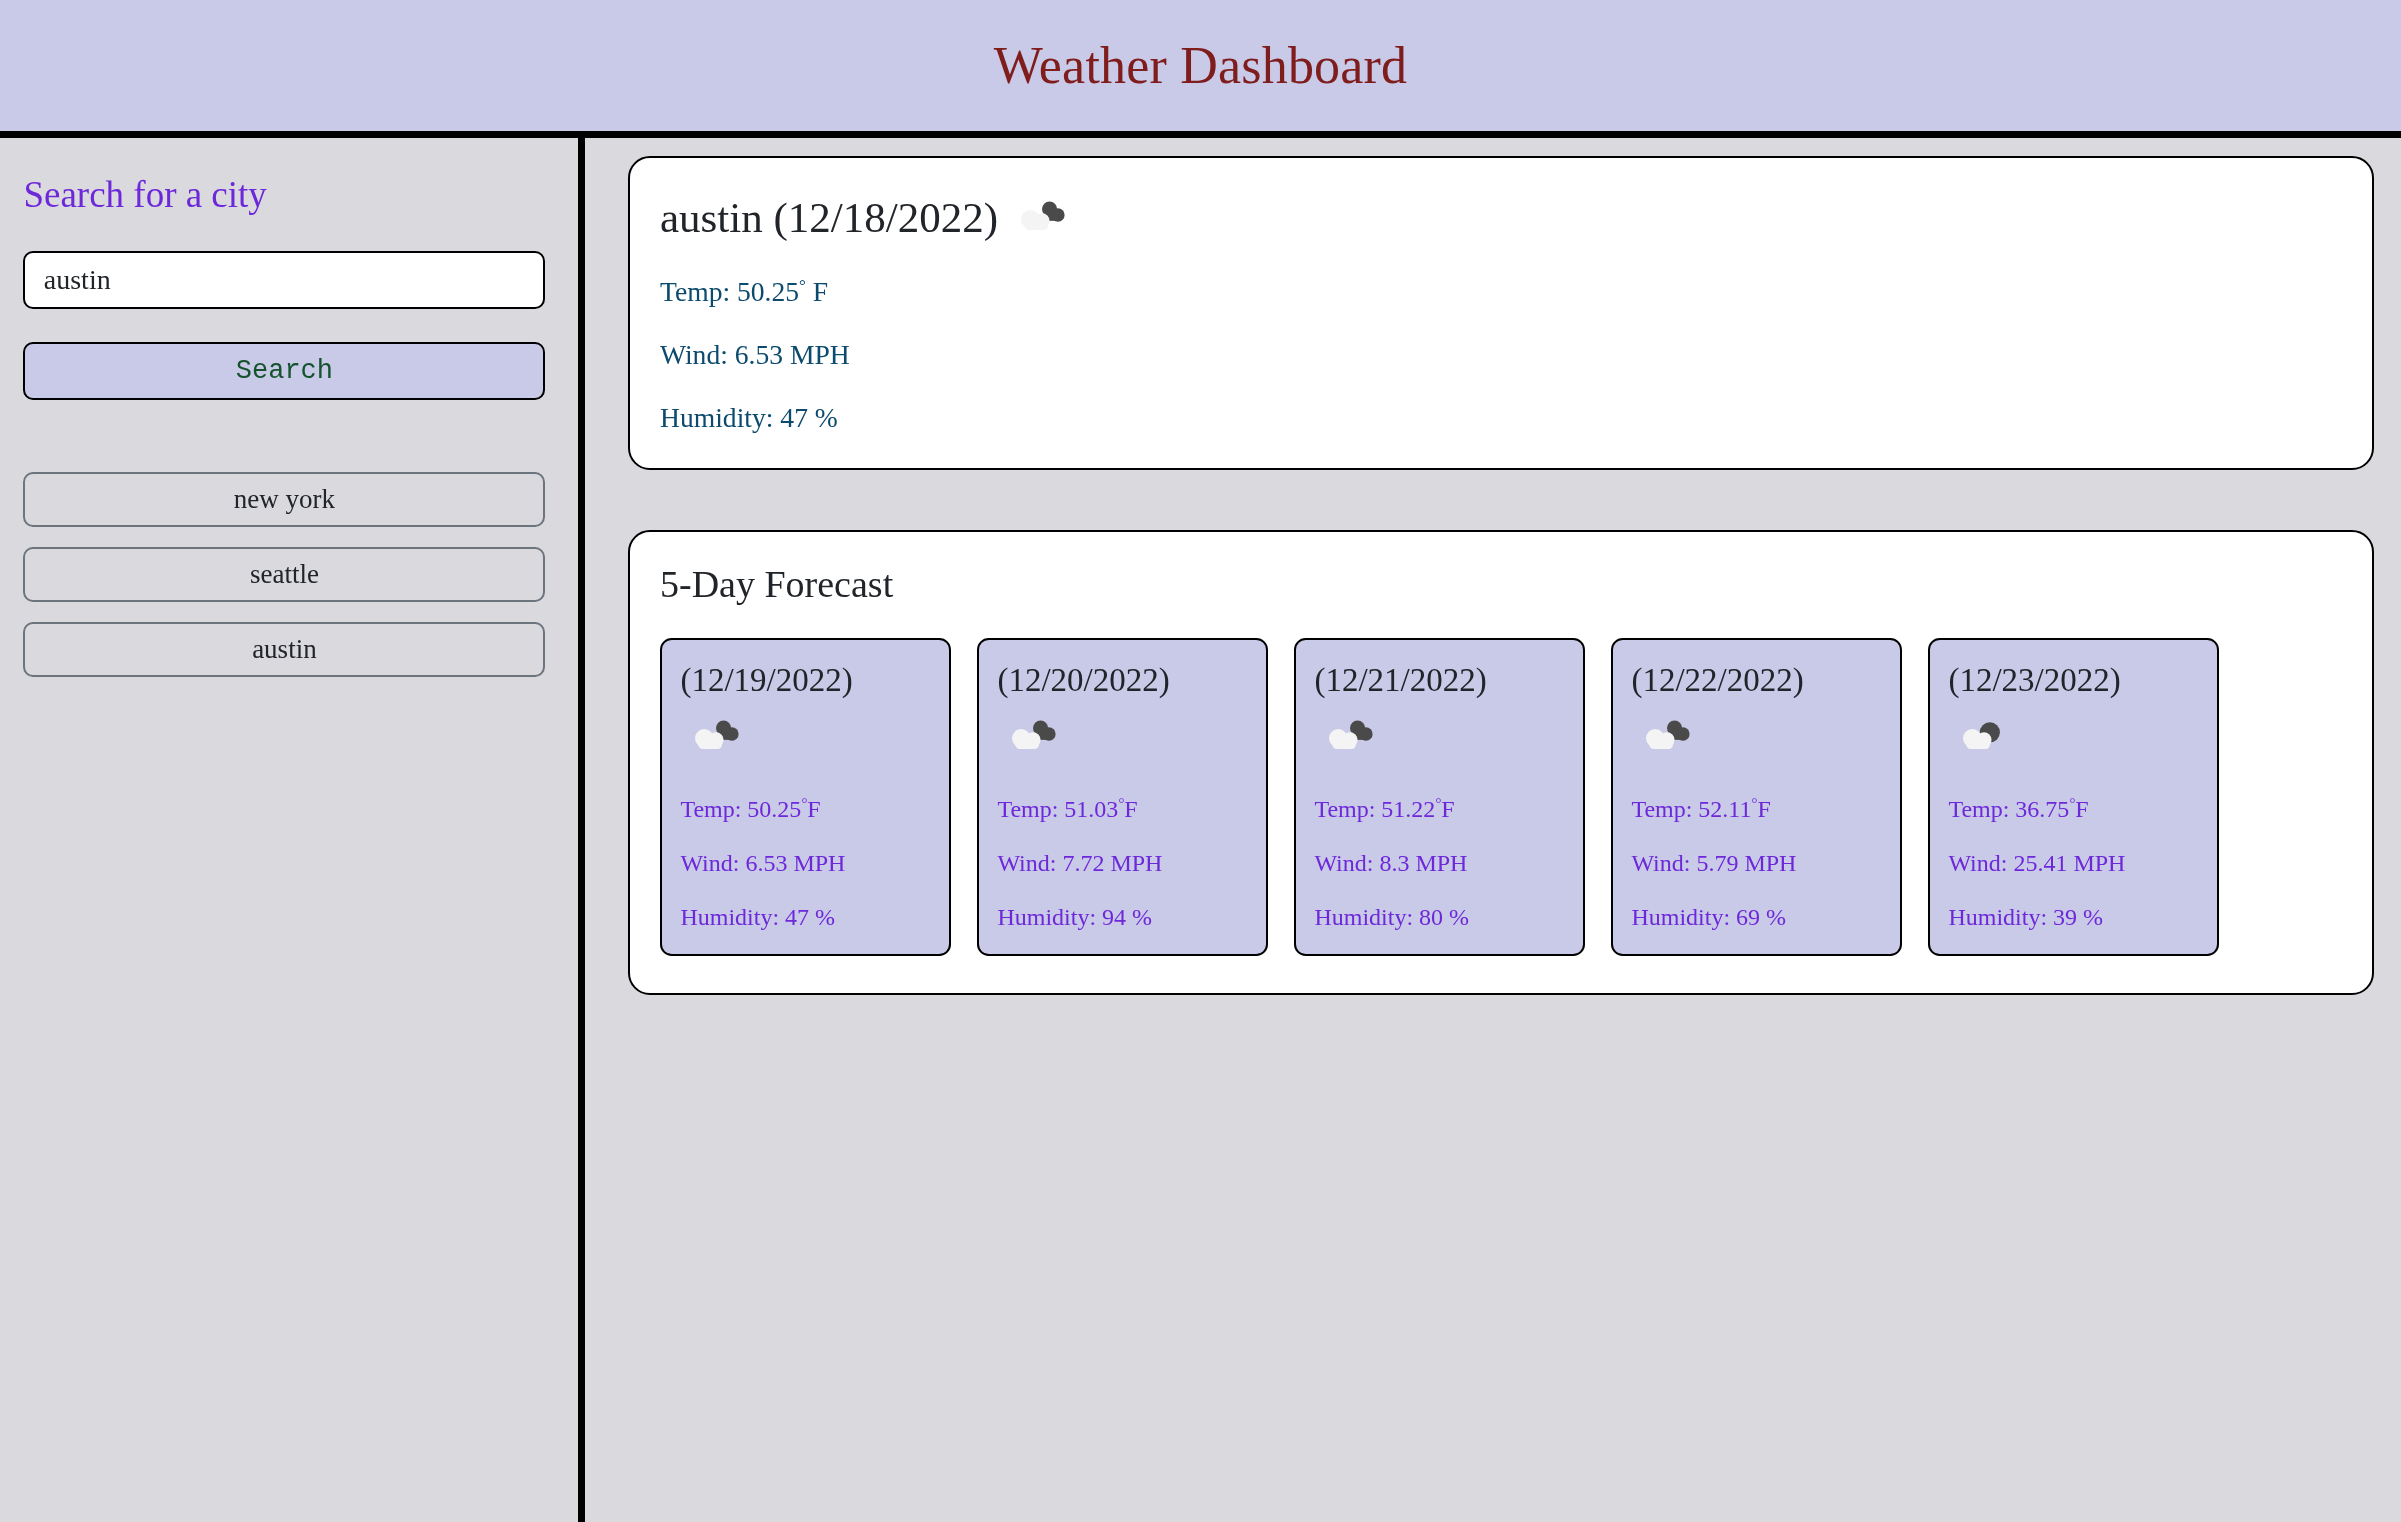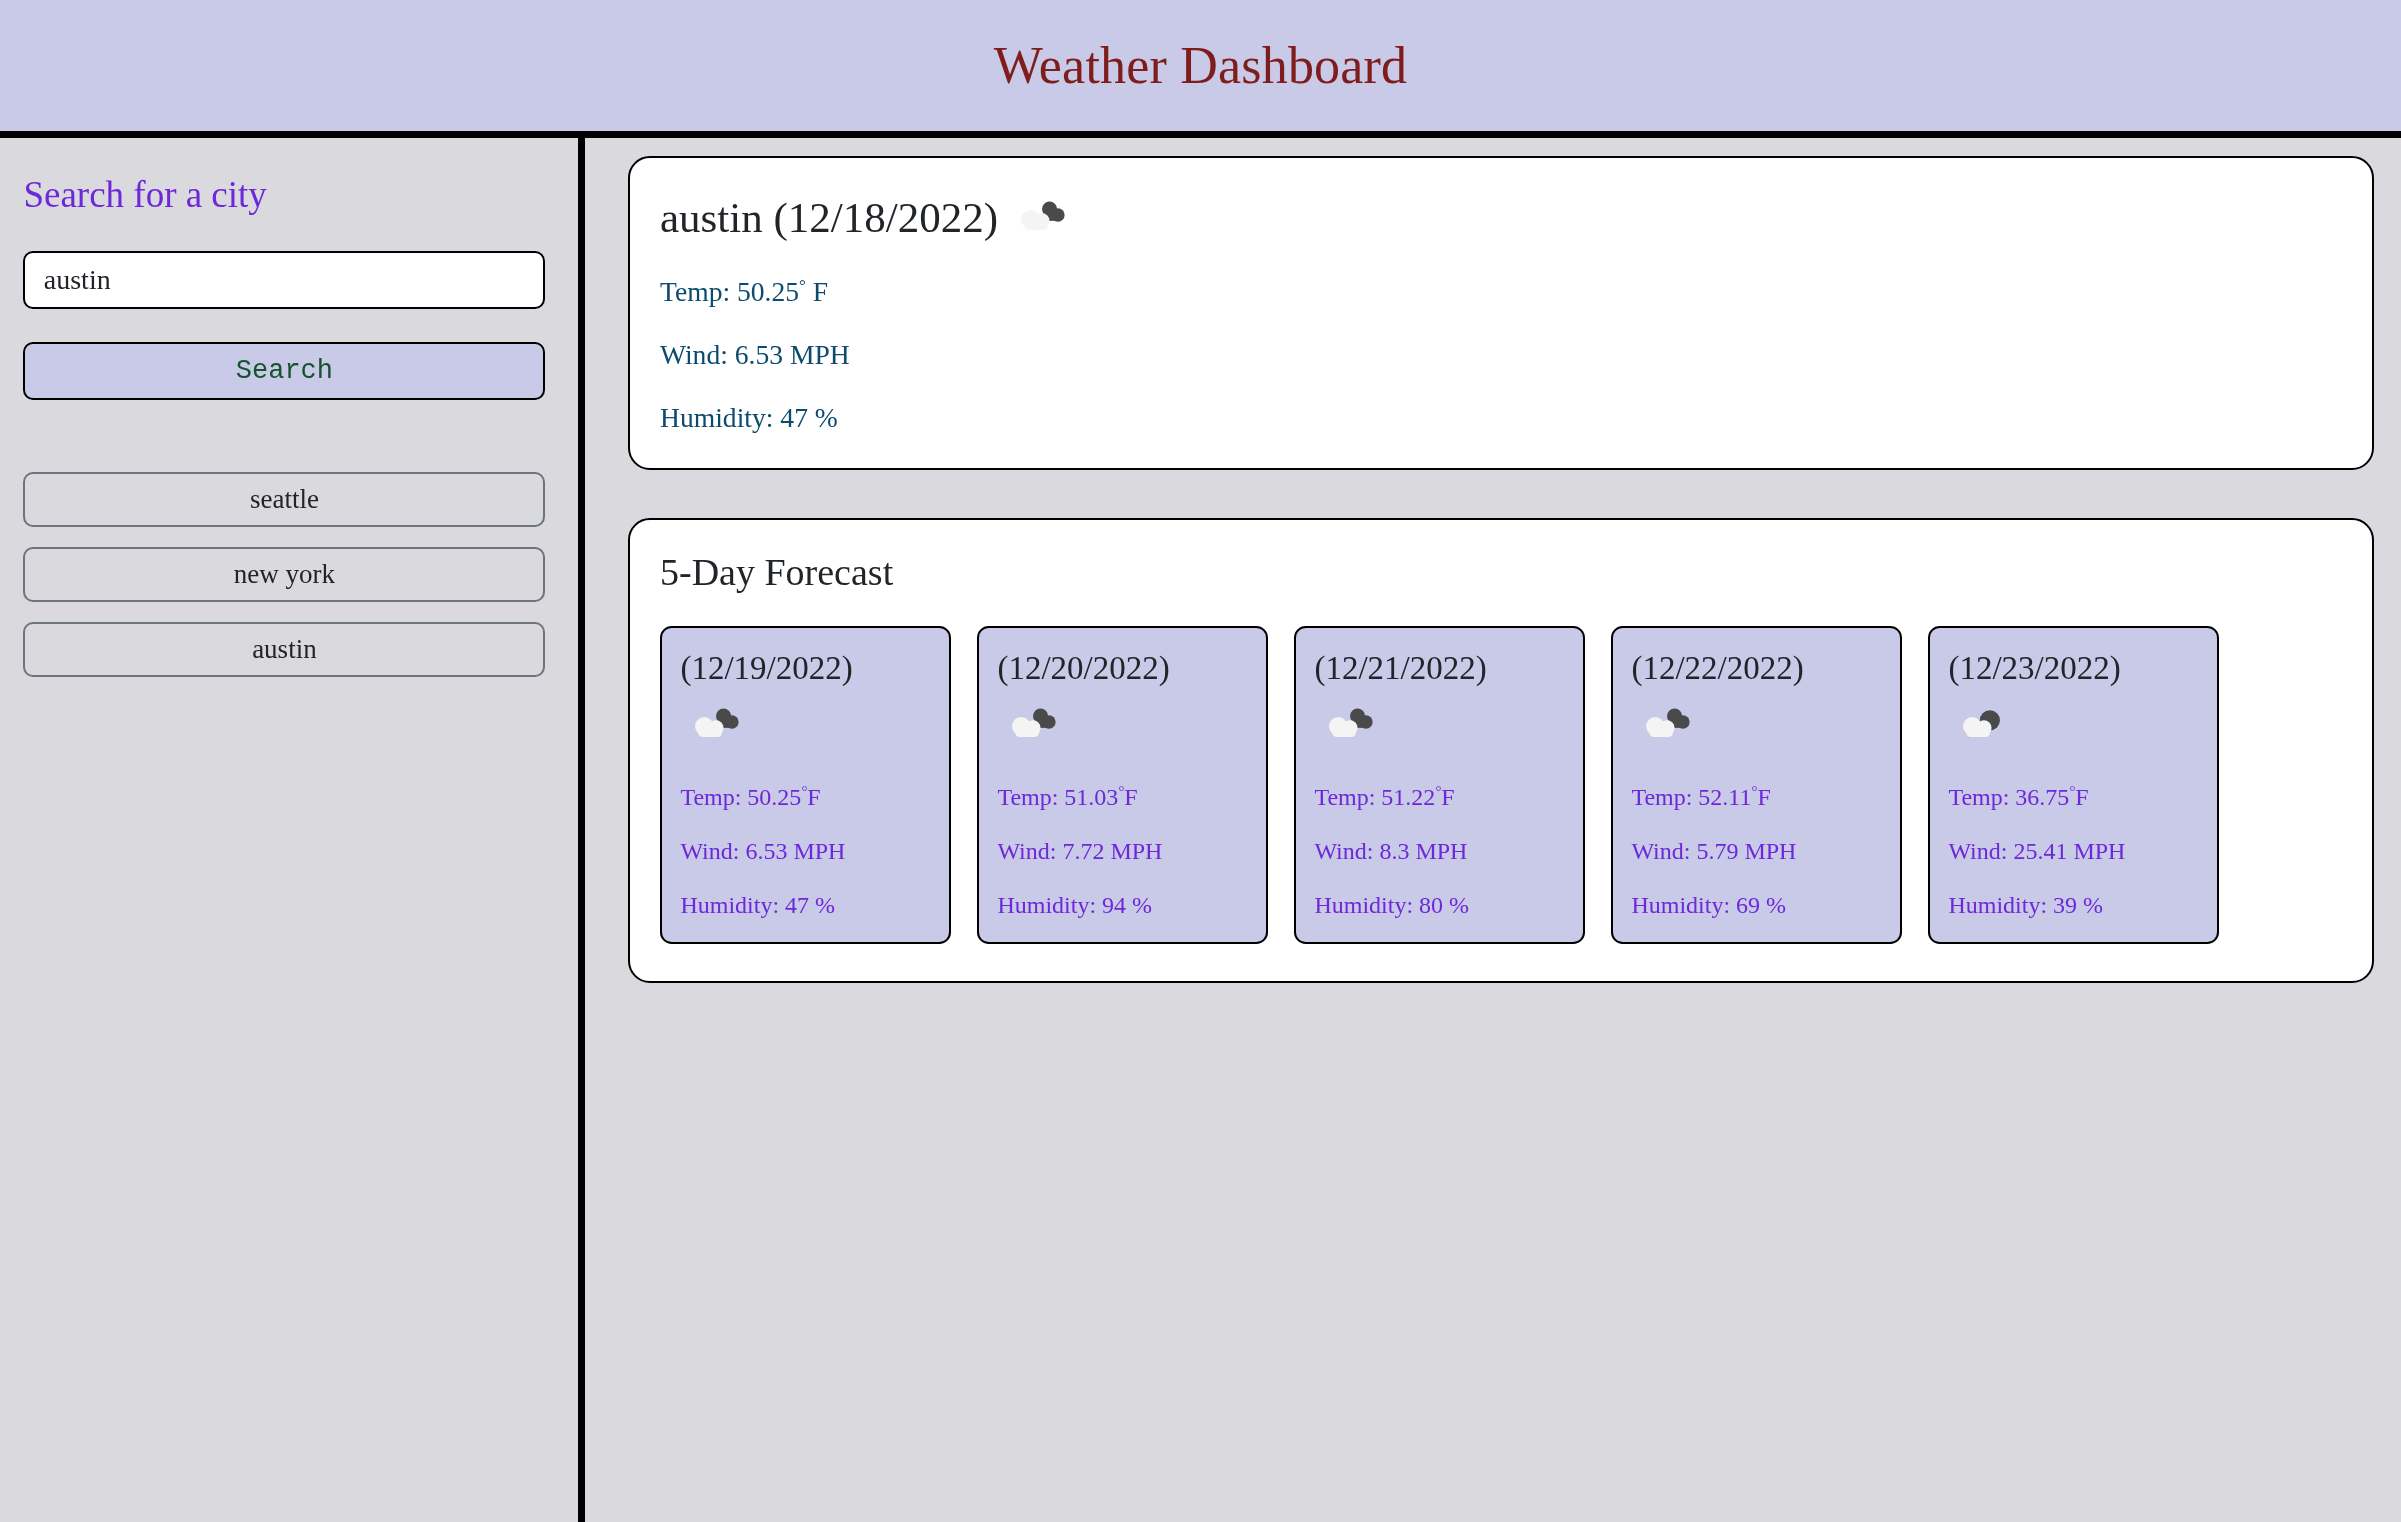--- a/index.html
+++ b/index.html
@@ -138,21 +138,21 @@
   .current-heading .city-date { white-space: pre; }
 
   .stat-line {
     font-size: 27.6px;
     line-height: 1;
     margin-top: 35px;
     color: #0c4a6e;
   }
 
   .forecast-panel {
-    margin-top: 48px;
+    margin-top: 60px;
     padding: 30px 46px 37px 30px;
   }
 
   .forecast-title {
     font-size: 38px;
     font-weight: 400;
     color: #212529;
     margin-bottom: 32px;
   }
 
@@ -212,22 +212,22 @@
   <div class="body-split">
 
     <div class="sidebar">
       <h2 class="sidebar-title">Search for a city</h2>
 
       <input class="search-input" type="text" value="austin" style="">
 
       <button class="search-button">Search</button>
 
       <div class="history-list">
+        <button class="history-button">new york</button>
         <button class="history-button">seattle</button>
-        <button class="history-button">new york</button>
         <button class="history-button">austin</button>
       </div>
     </div>
 
     <div class="main">
 
       <div class="panel current-panel">
         <div class="current-heading">
           <span class="city-date">austin (12/18/2022)</span>
           <span style="display:inline-block;margin-left:18.4px;">

